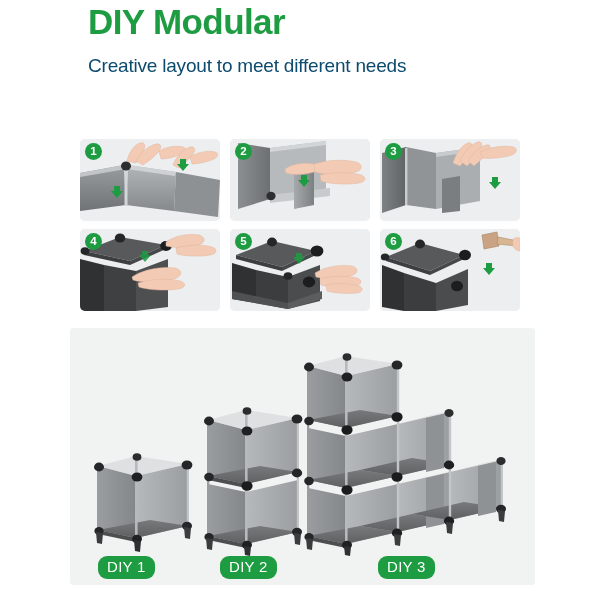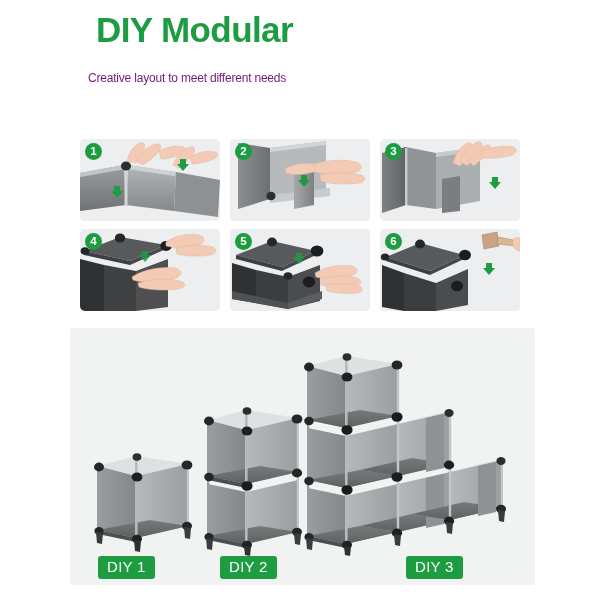--- a/index.html
+++ b/index.html
@@ -12,26 +12,26 @@
   }
 
   
   .header{position:absolute;left:88px;top:2px;width:480px;}
   .title{
     color:#1d9c42;
     font-size:35px;
     font-weight:bold;
     line-height:1.16;
     letter-spacing:-0.6px;
-    margin:8px;
+    margin:0;
   }
   .title-line{display:block;}
   .subtitle{
-    color:#701a75;
-    font-size:12px;
+    color:#0c4a6e;
+    font-size:19px;
     font-weight:400;
     letter-spacing:-0.2px;
     margin:0;
     padding-top:12px;
   }
 
   
   .steps-grid{
     position:absolute;
     left:80px;top:139px;
@@ -70,21 +70,21 @@
     border-radius:3px;
     overflow:hidden;
   }
   .diy-label{
     position:absolute;
     background:#1d9c42;
     color:#ffffff;
     font-size:15px;
     font-weight:400;
     letter-spacing:0.3px;
-    border-radius:3px;
+    border-radius:9px;
     padding:2px 9px 3px 9px;
     line-height:1.2;
     z-index:20;
     white-space:nowrap;
   }
   .unit{position:absolute;}
   svg{display:block;}
 </style>
 </head>
 <body>
@@ -423,15 +423,15 @@
       <ellipse cx="151" cy="179" rx="5.2" ry="4.4" fill="#1e2022"></ellipse>
       <ellipse cx="203" cy="167" rx="5" ry="4.2" fill="#242628"></ellipse>
 
       <polygon points="8,196 15,197 14,208 9,207" fill="#3a3c3e"></polygon>
       <polygon points="46,204 53,205 52,214 47,213" fill="#2e3032"></polygon>
       <polygon points="96,192 103,193 102,204 97,203" fill="#3a3c3e"></polygon>
       <polygon points="148,180 155,181 154,192 149,191" fill="#3a3c3e"></polygon>
       <polygon points="200,168 207,169 206,180 201,179" fill="#3a3c3e"></polygon>
     </svg>
   </div>
-  <span class="diy-label" style="left:336px;top:228px;text-align:center;">DIY 3</span>
+  <span class="diy-label" style="left:308px;top:228px;text-align:center;">DIY 3</span>
 
 </div>
 
 </body></html>

